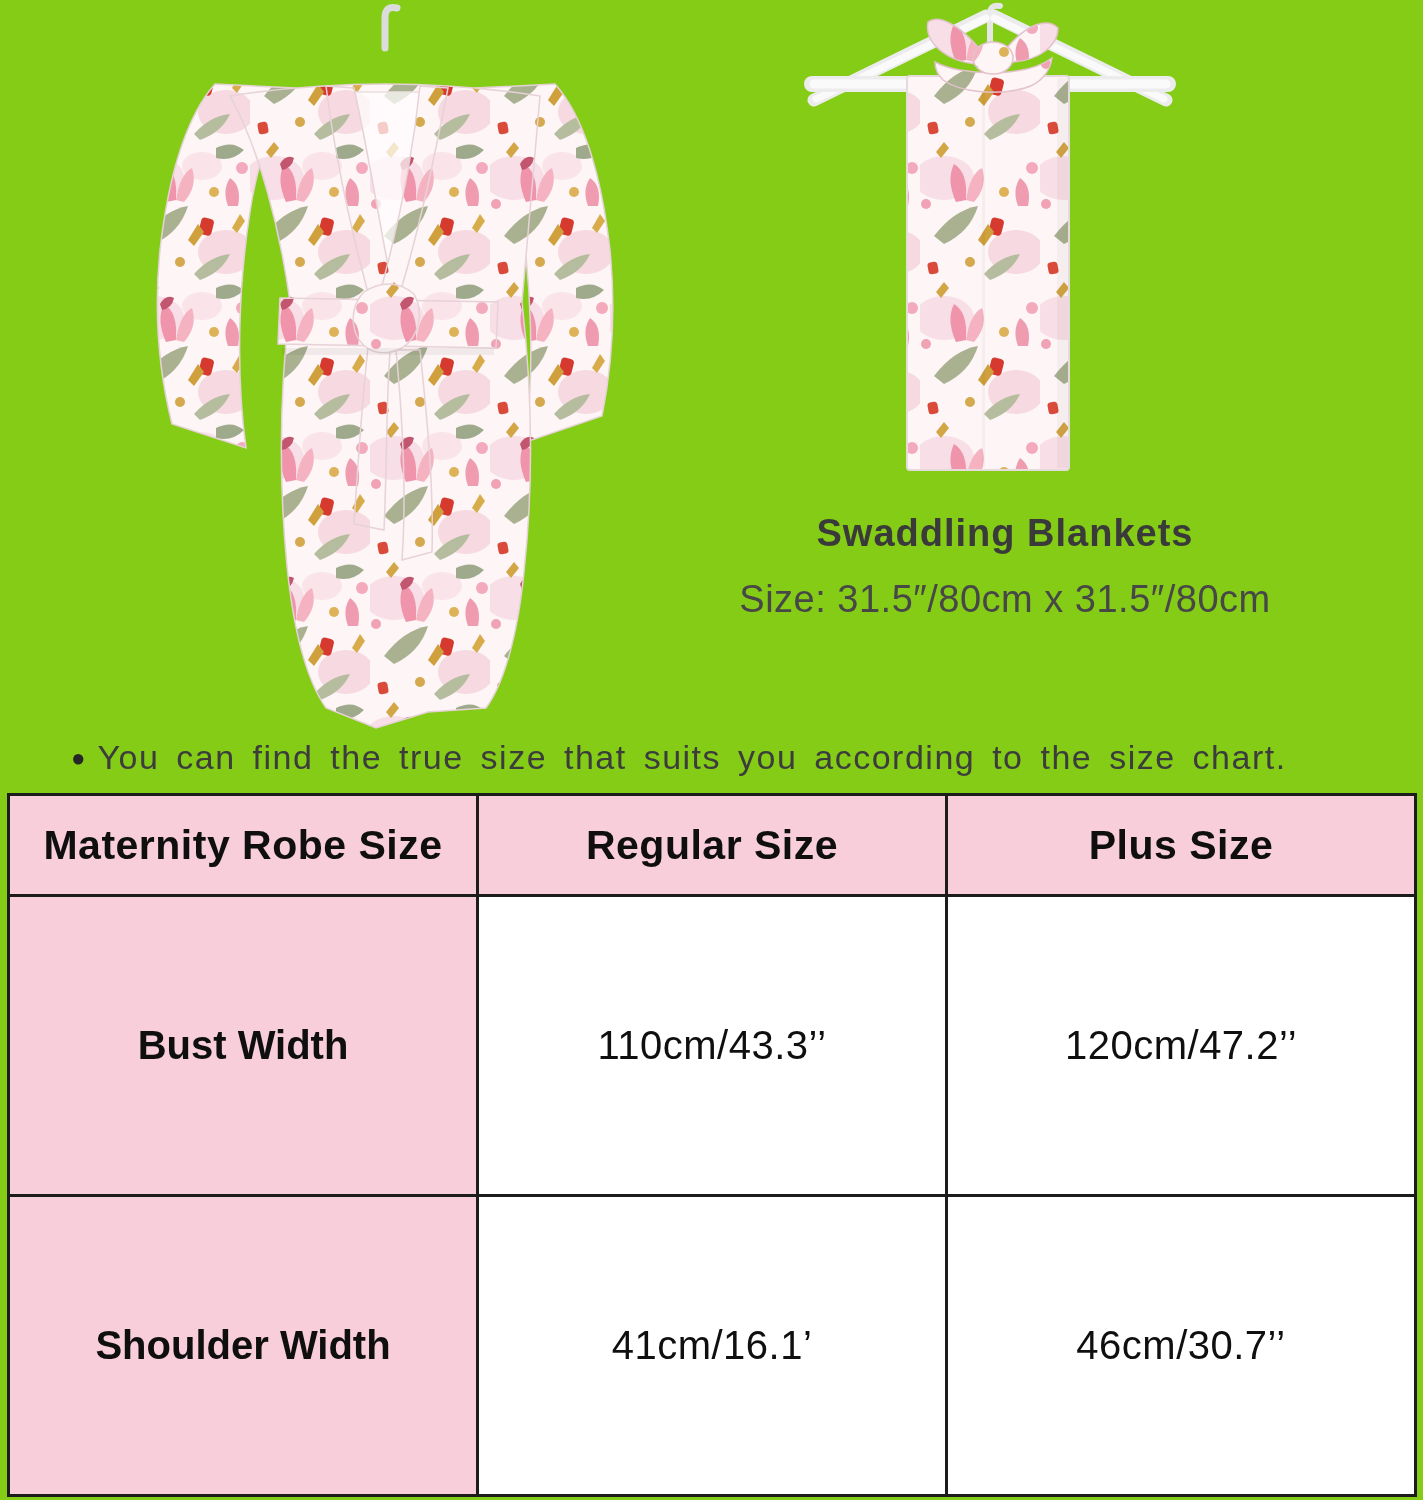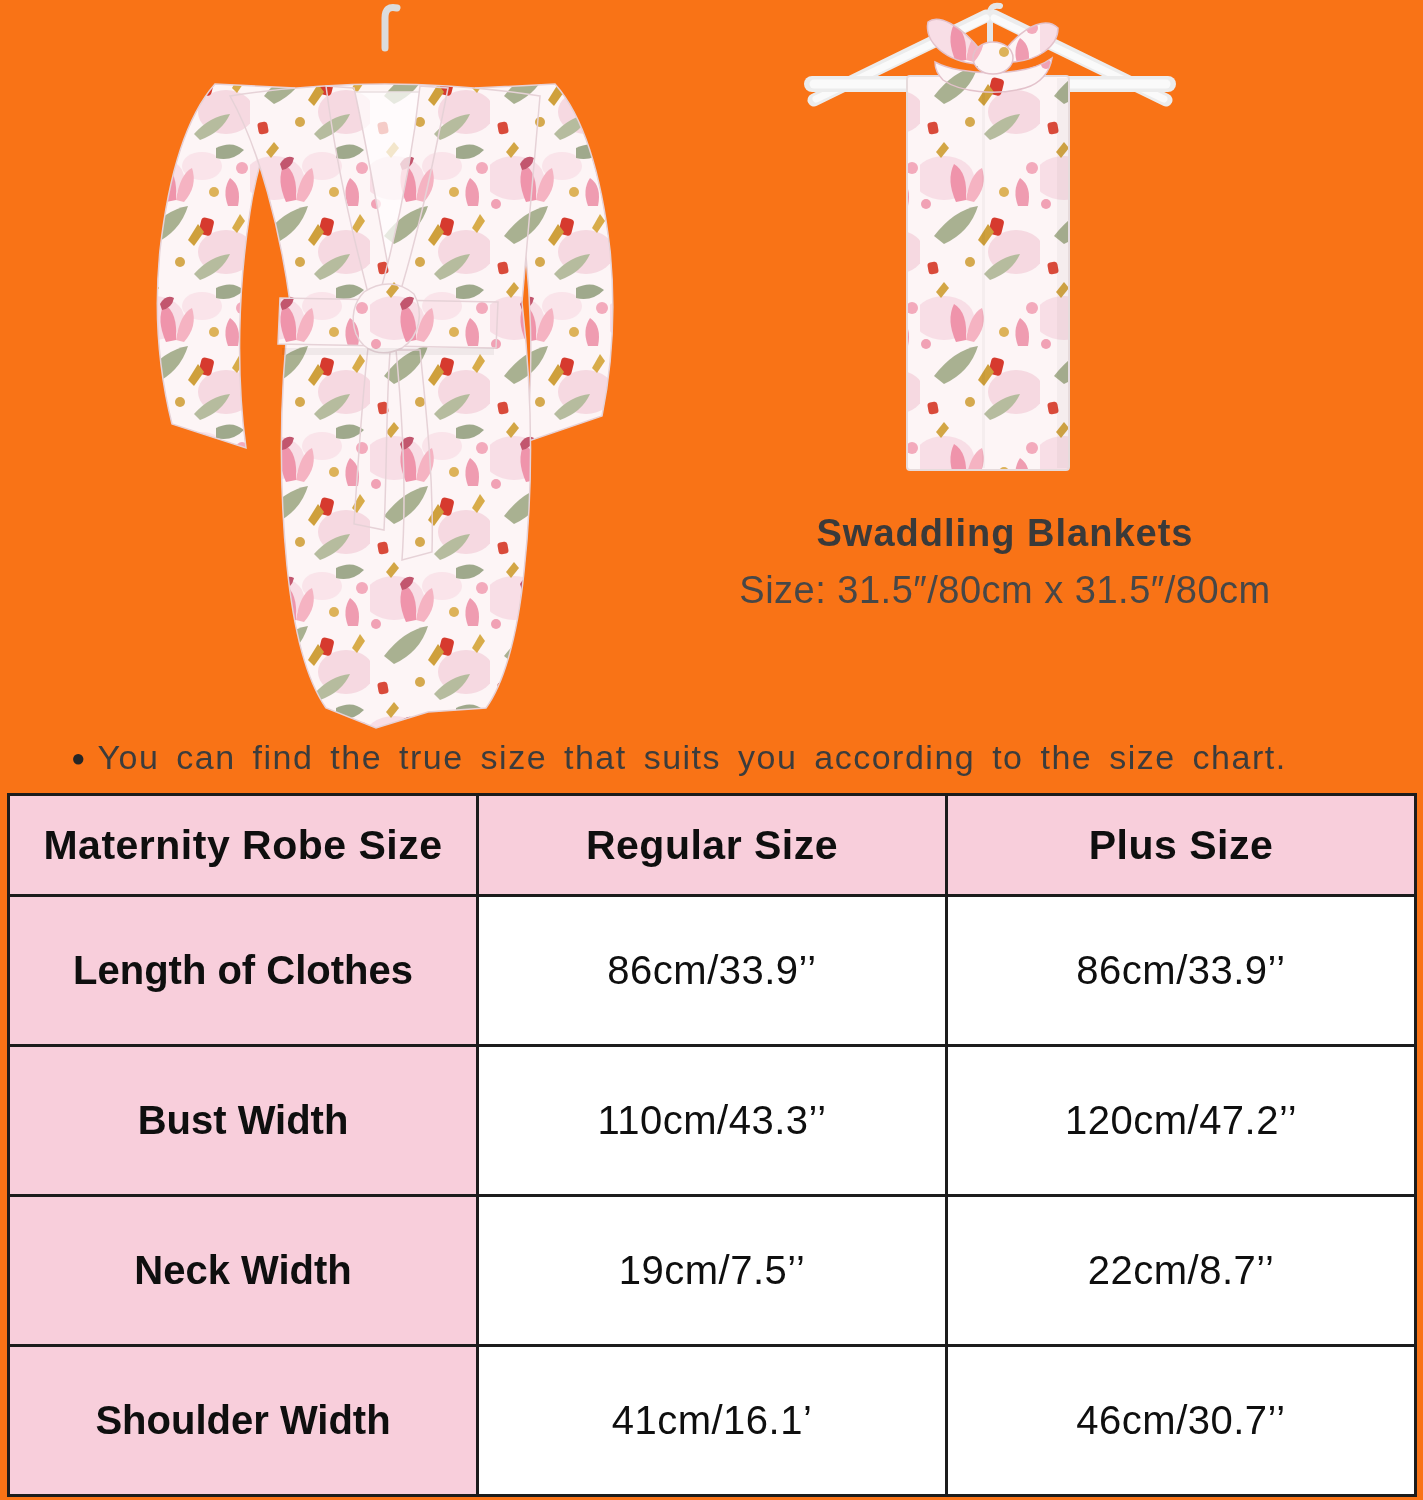--- a/index.html
+++ b/index.html
@@ -2,34 +2,34 @@
 <html><head>
 <meta charset="utf-8">
 <style>
   html, body {
     margin: 0; padding: 0;
     width: 1423px; height: 1500px;
     background: #ffffff;
     overflow: hidden;
     font-family: "Liberation Sans", sans-serif;
   }
-  .canvas { position: relative; width: 1423px; height: 1500px; background: #f97316; }
+  .canvas { position: relative; width: 1423px; height: 1500px; background: #84cc16; }
 
   .robe-svg   { position: absolute; left: 130px; top: 0;   width: 520px; height: 740px; }
   .blanket-svg{ position: absolute; left: 800px; top: 0;   width: 380px; height: 510px; }
 
   .caption {
     position: absolute; left: 620px; top: 512px; width: 770px;
     text-align: center; color: #3b3b3b;
   }
   .caption-title {
     font-size: 38px; font-weight: bold; letter-spacing: 1px; color: #3a3a3a;
   }
   .caption-size {
-    margin-top: 14px; font-size: 38px; font-weight: normal;
+    margin-top: 23px; font-size: 38px; font-weight: normal;
     letter-spacing: 0.5px; color: #474747;
   }
 
   .note {
     position: absolute; left: 55px; top: 738px; width: 1360px;
     font-size: 34px; color: #3c3c3c; letter-spacing: 1.5px; word-spacing: 6px;
     white-space: nowrap;
     margin-left: 16px;
   }
   .note .dot {
@@ -190,33 +190,23 @@
   <table class="size-chart">
     <thead>
       <tr>
         <th>Maternity Robe Size</th>
         <th>Regular Size</th>
         <th>Plus Size</th>
       </tr>
     </thead>
     <tbody>
       <tr>
-        <td class="label">Length of Clothes</td>
-        <td class="value">86cm/33.9’’</td>
-        <td class="value">86cm/33.9’’</td>
-      </tr>
-      <tr>
         <td class="label">Bust Width</td>
         <td class="value">110cm/43.3’’</td>
         <td class="value">120cm/47.2’’</td>
-      </tr>
-      <tr>
-        <td class="label">Neck Width</td>
-        <td class="value">19cm/7.5’’</td>
-        <td class="value">22cm/8.7’’</td>
       </tr>
       <tr>
         <td class="label">Shoulder Width</td>
         <td class="value">41cm/16.1’</td>
         <td class="value">46cm/30.7’’</td>
       </tr>
     </tbody>
   </table>
 
 </div>

